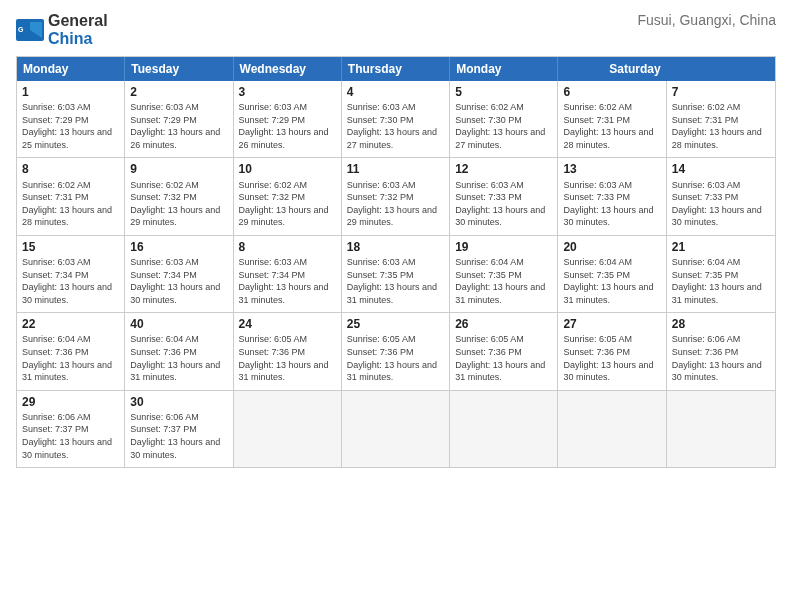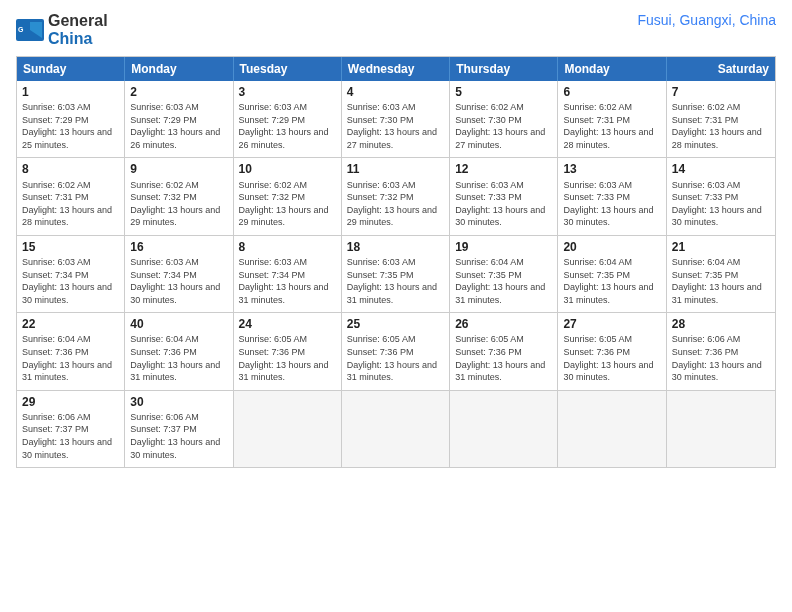--- a/index.html
+++ b/index.html
@@ -35,21 +35,21 @@
     .title-block {
       text-align: right;
     }
     .title-month {
       font-size: 30px;
       font-weight: bold;
       color: #222;
     }
     .title-location {
       font-size: 14px;
-      color: #3b82f6;
+      color: #737373;
     }
     .calendar {
       flex: 1;
       display: flex;
       flex-direction: column;
       border: 1px solid #ccc;
     }
     .cal-header {
       display: grid;
       grid-template-columns: repeat(7, 1fr);
@@ -116,21 +116,20 @@
         <span style="font-size:16px;font-weight:bold;color:#1a6bb5;">China</span>
       </div>
     </div>
     <div class="title-block">
       <div class="title-location">Fusui, Guangxi, China</div>
     </div>
   </div>
 
   <div class="calendar">
     <div class="cal-header">
-      <div class="cal-header-cell">Sunday</div>
       <div class="cal-header-cell">Monday</div>
       <div class="cal-header-cell">Tuesday</div>
       <div class="cal-header-cell">Wednesday</div>
       <div class="cal-header-cell">Thursday</div>
       <div class="cal-header-cell">Monday</div>
       <div class="cal-header-cell">Saturday</div>
     </div>
 
     <div class="cal-body">
 

